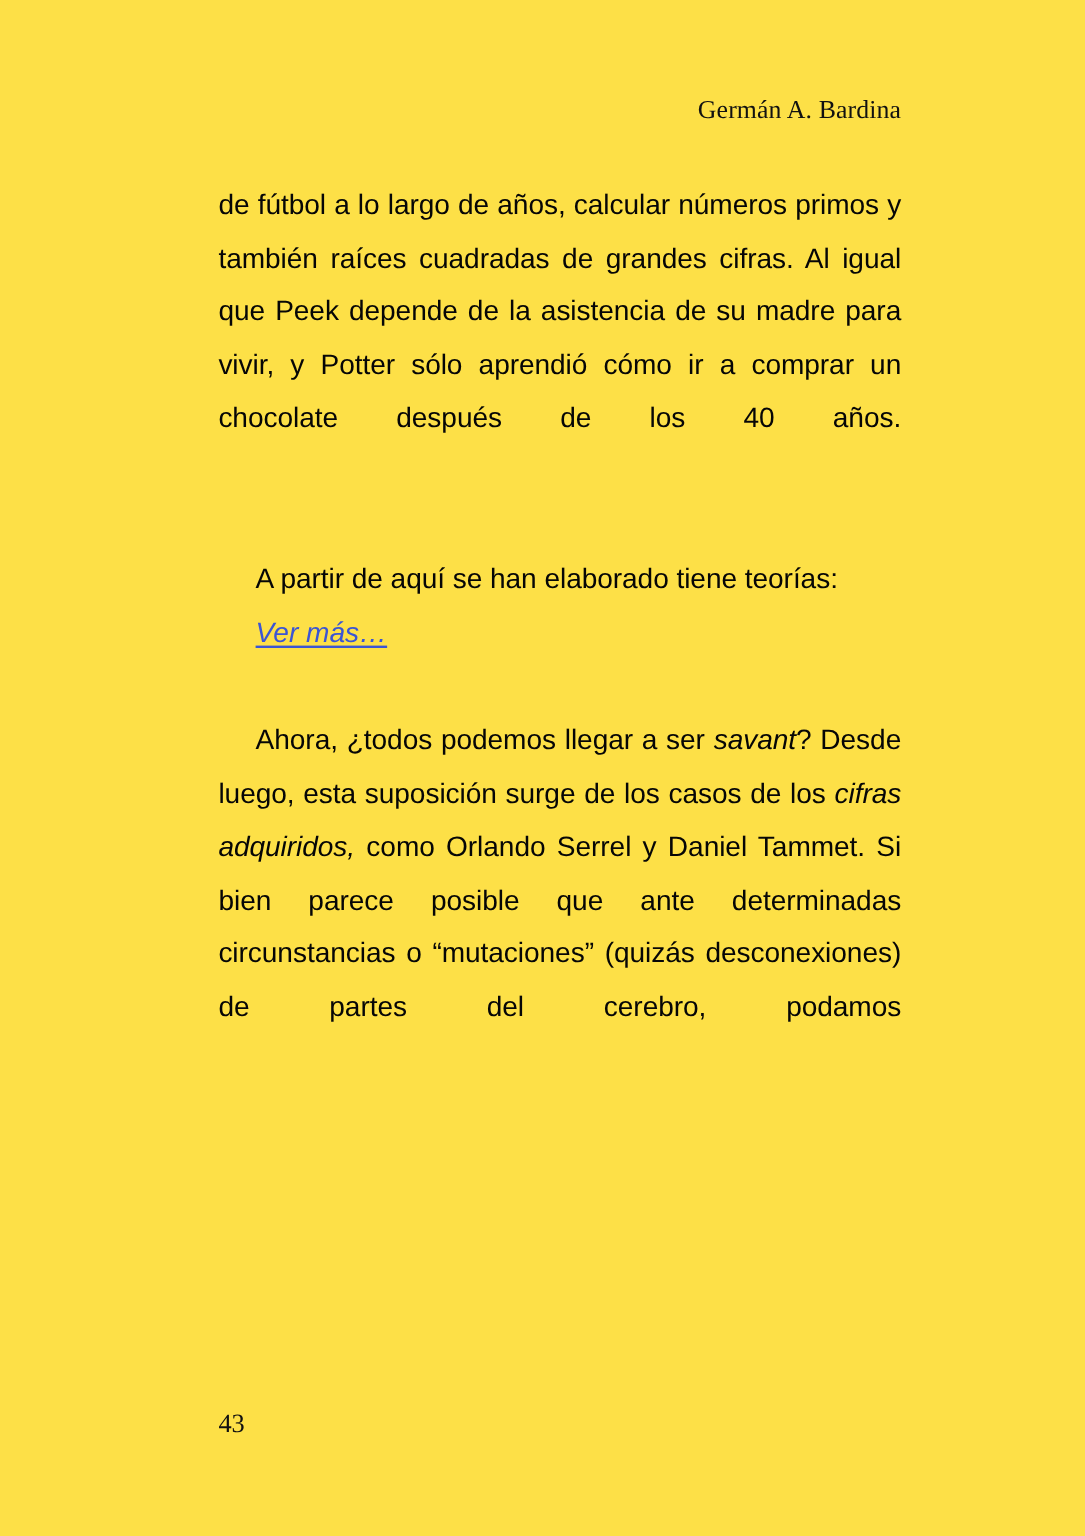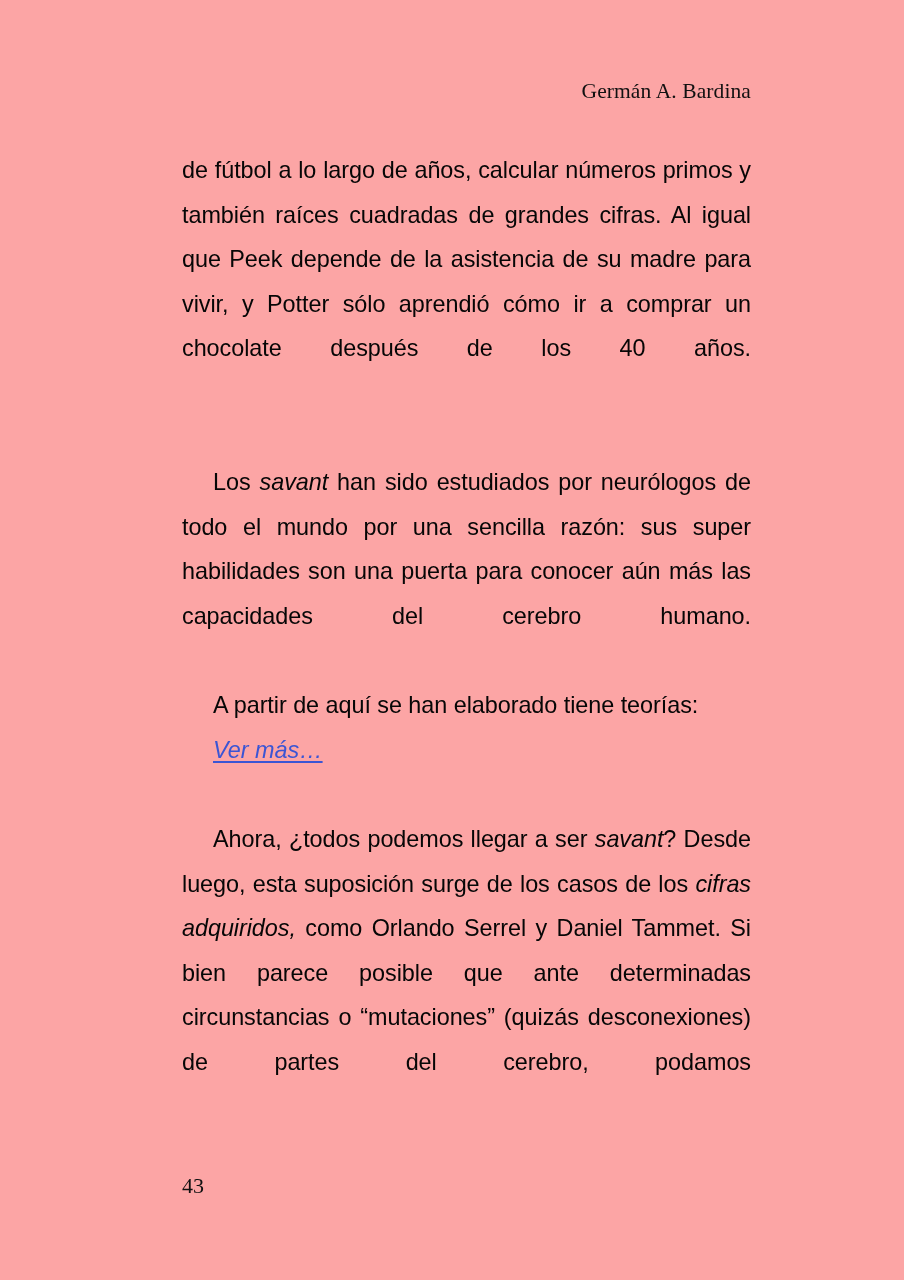--- a/index.html
+++ b/index.html
@@ -16,21 +16,21 @@
     color: #000000;
     -webkit-font-smoothing: antialiased;
   }
 
   .page {
     position: absolute;
     left: 0;
     top: 0;
     width: 904px;
     height: 1280px;
-    background: #fca5a5;
+    background: #fde047;
   }
 
   
   .runhead {
     position: absolute;
     left: 182px;
     top: 78px;
     width: 569px;
     text-align: right;
     font-family: "Liberation Serif", serif;
@@ -131,21 +131,20 @@
     <span class="author">Germán A. Bardina</span>
   </div>
 
   <div class="column">
 
     <p class="para"><span>de fútbol a lo largo de años, calcular números primos y también raíces cuadradas de grandes cifras. Al igual que Peek depende de la asistencia de su madre para vivir, y Potter sólo aprendió cómo ir a comprar un chocolate después de los 40 años.</span></p>
 
 
     <div class="gap"></div>
 
-    <p class="para indent"><span>Los </span><i class="ital">savant</i><span> han sido estudiados por neurólogos de todo el mundo por una sencilla razón: sus super habilidades son una puerta para conocer aún más las capacidades del cerebro humano.</span></p>
 
     <p class="para indent noflow"><span>A partir de aquí se han elaborado tiene teorías:</span></p>
 
     <p class="standalone-link"><span class="verlink">Ver más…</span></p>
 
     <div class="gap"></div>
 
     <p class="para indent"><span>Ahora, ¿todos podemos llegar a ser </span><i class="ital">savant</i><span>? Desde luego, esta suposición surge de los casos de los </span><i class="ital">cifras adquiridos,</i><span> como Orlando Serrel y Daniel Tammet. Si bien parece posible que ante determinadas circunstancias o “mutaciones” (quizás desconexiones) de partes del cerebro, podamos</span></p>
 
   </div>

